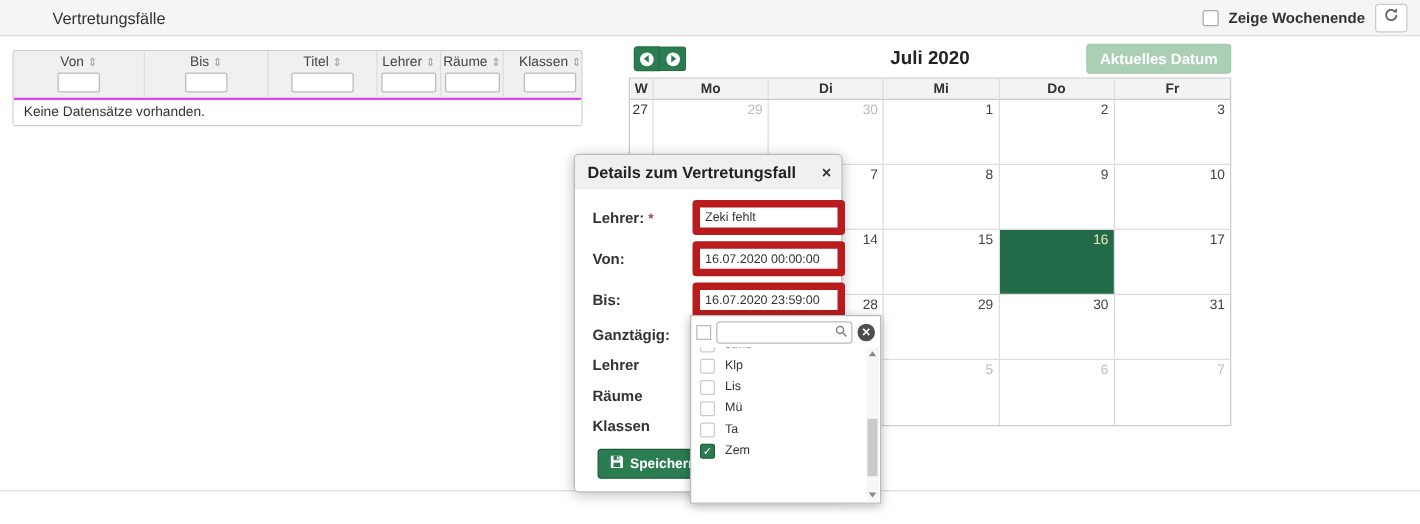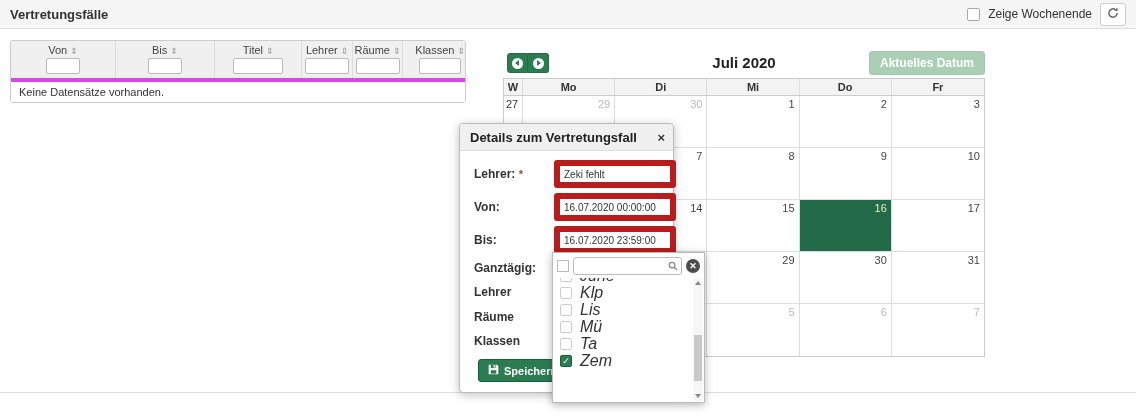--- a/index.html
+++ b/index.html
@@ -3,47 +3,47 @@
 <meta charset="utf-8">
 <style>
   html,body{margin:0;padding:0;}
   body{
     width:1136px;height:419px;position:relative;overflow:hidden;
     font-family:"Liberation Sans",sans-serif;background:#fff;
   }
   
   .topbar{position:absolute;left:0;top:0;width:1136px;height:29px;background:#f5f5f5;
     border-bottom:1px solid #ddd;display:flex;align-items:center;padding:0 10px;box-sizing:border-box;}
-  .topbar-title{font-weight:bold;font-size:13px;color:#333;}
+  .topbar-title{font-weight:normal;font-size:13px;color:#333;margin-left:32px;}
   .topbar-right{margin-left:auto;display:flex;align-items:center;gap:8px;}
   .cbx{width:13px;height:13px;border:1px solid #aaa;background:#fff;border-radius:2px;box-sizing:border-box;
     display:flex;align-items:center;justify-content:center;font-size:10px;color:#666;}
-  .weekend-label{font-weight:normal;font-size:12px;color:#333;}
+  .weekend-label{font-weight:bold;font-size:12px;color:#333;}
   .refresh-btn{width:24px;height:21px;border:1px solid #ccc;background:#fff;border-radius:3px;
     display:flex;align-items:center;justify-content:center;}
   
   .vtable{position:absolute;left:10px;top:40px;width:456px;border:1px solid #ccc;border-radius:3px;
     background:#fff;box-sizing:border-box;}
-  .vtable-head{display:flex;background:#f0f0f0;border-bottom:4px solid #d946ef;border-radius:3px 3px 0 0;}
+  .vtable-head{display:flex;background:#f0f0f0;border-bottom:2px solid #d946ef;border-radius:3px 3px 0 0;}
   .hcell{display:flex;flex-direction:column;align-items:center;padding:3px 0 4px 0;
     border-right:1px solid #ddd;box-sizing:border-box;}
   .hcell:last-child{border-right:none;margin-left:12px;}
   .hcell:nth-child(1){width:108px;} .hcell:nth-child(2){width:102px;}
   .hcell:nth-child(3){width:90px;}  .hcell:nth-child(4){width:52px;}
   .hcell:nth-child(5){width:52px;}  .hcell:nth-child(6){width:50px;}
   .hlabel{font-size:11px;color:#444;white-space:nowrap;}
   .sort{color:#999;font-size:9px;margin-left:3px;}
   .hfilter{height:14px;border:1px solid #bbb;border-radius:2px;margin-top:2px;font-size:10px;
     padding:0 2px;box-sizing:content-box;}
   .hcell:nth-child(1) .hfilter{width:28px;} .hcell:nth-child(2) .hfilter{width:28px;}
   .hcell:nth-child(3) .hfilter{width:44px;} .hcell:nth-child(4) .hfilter{width:38px;}
   .hcell:nth-child(5) .hfilter{width:38px;} .hcell:nth-child(6) .hfilter{width:36px;}
   .vtable-empty{font-size:11px;color:#333;padding:4px 8px;background:#fff;}
   
-  .calendar{position:absolute;left:503px;top:48px;width:482px;}
+  .calendar{position:absolute;left:503px;top:32px;width:482px;}
   .cal-toolbar{position:relative;height:30px;}
   .nav-group{position:absolute;left:4px;top:5px;display:flex;}
   .nav-btn{width:21px;height:20px;background:var(--accent);border:1px solid #256b45;
     display:flex;align-items:center;justify-content:center;box-sizing:border-box;}
   .nav-btn.prev{border-radius:3px 0 0 3px;} .nav-btn.next{border-radius:0 3px 3px 0;border-left:none;}
   .nav-circle{width:11px;height:11px;border-radius:50%;background:#fff;display:flex;
     align-items:center;justify-content:center;}
   .arr-l{width:0;height:0;border-top:3px solid transparent;border-bottom:3px solid transparent;
     border-right:4px solid var(--accent);margin-right:1px;}
   .arr-r{width:0;height:0;border-top:3px solid transparent;border-bottom:3px solid transparent;
@@ -98,21 +98,21 @@
   .dd-input{flex:1;height:16px;border:1px solid #bbb;border-radius:3px;display:flex;align-items:center;
     justify-content:flex-end;padding-right:3px;background:#fff;}
   .dd-clear{width:14px;height:14px;border-radius:50%;background:#4d4d4d;color:#fff;font-size:9px;
     font-weight:bold;display:flex;align-items:center;justify-content:center;flex:0 0 auto;}
   .dd-list{position:relative;height:124px;overflow:hidden;}
   .opt{display:flex;align-items:center;gap:8px;height:17px;padding-left:7px;}
   .opt.partial{margin-top:-11px;}
   .opt-cbx{width:12px;height:12px;border:1px solid #ccc;border-radius:2px;background:#fff;flex:0 0 auto;
     display:flex;align-items:center;justify-content:center;font-size:9px;color:#fff;box-sizing:border-box;}
   .opt-cbx.checked{background:var(--accent);border-color:#1f5c3b;}
-  .opt-label{font-size:16px;color:#333;font-style:italic;}
+  .opt-label{font-size:10px;color:#333;}
   .dd-scroll{position:absolute;right:1px;top:0;bottom:1px;width:10px;background:#f7f7f7;}
   .sc-up{position:absolute;top:3px;left:2px;width:0;height:0;border-left:3px solid transparent;
     border-right:3px solid transparent;border-bottom:4px solid #888;}
   .sc-down{position:absolute;bottom:3px;left:2px;width:0;height:0;border-left:3px solid transparent;
     border-right:3px solid transparent;border-top:4px solid #888;}
   .dd-thumb{position:absolute;top:46%;height:38%;left:1px;width:8px;background:#c9c9c9;}
 </style>
 </head>
 <body>
 

